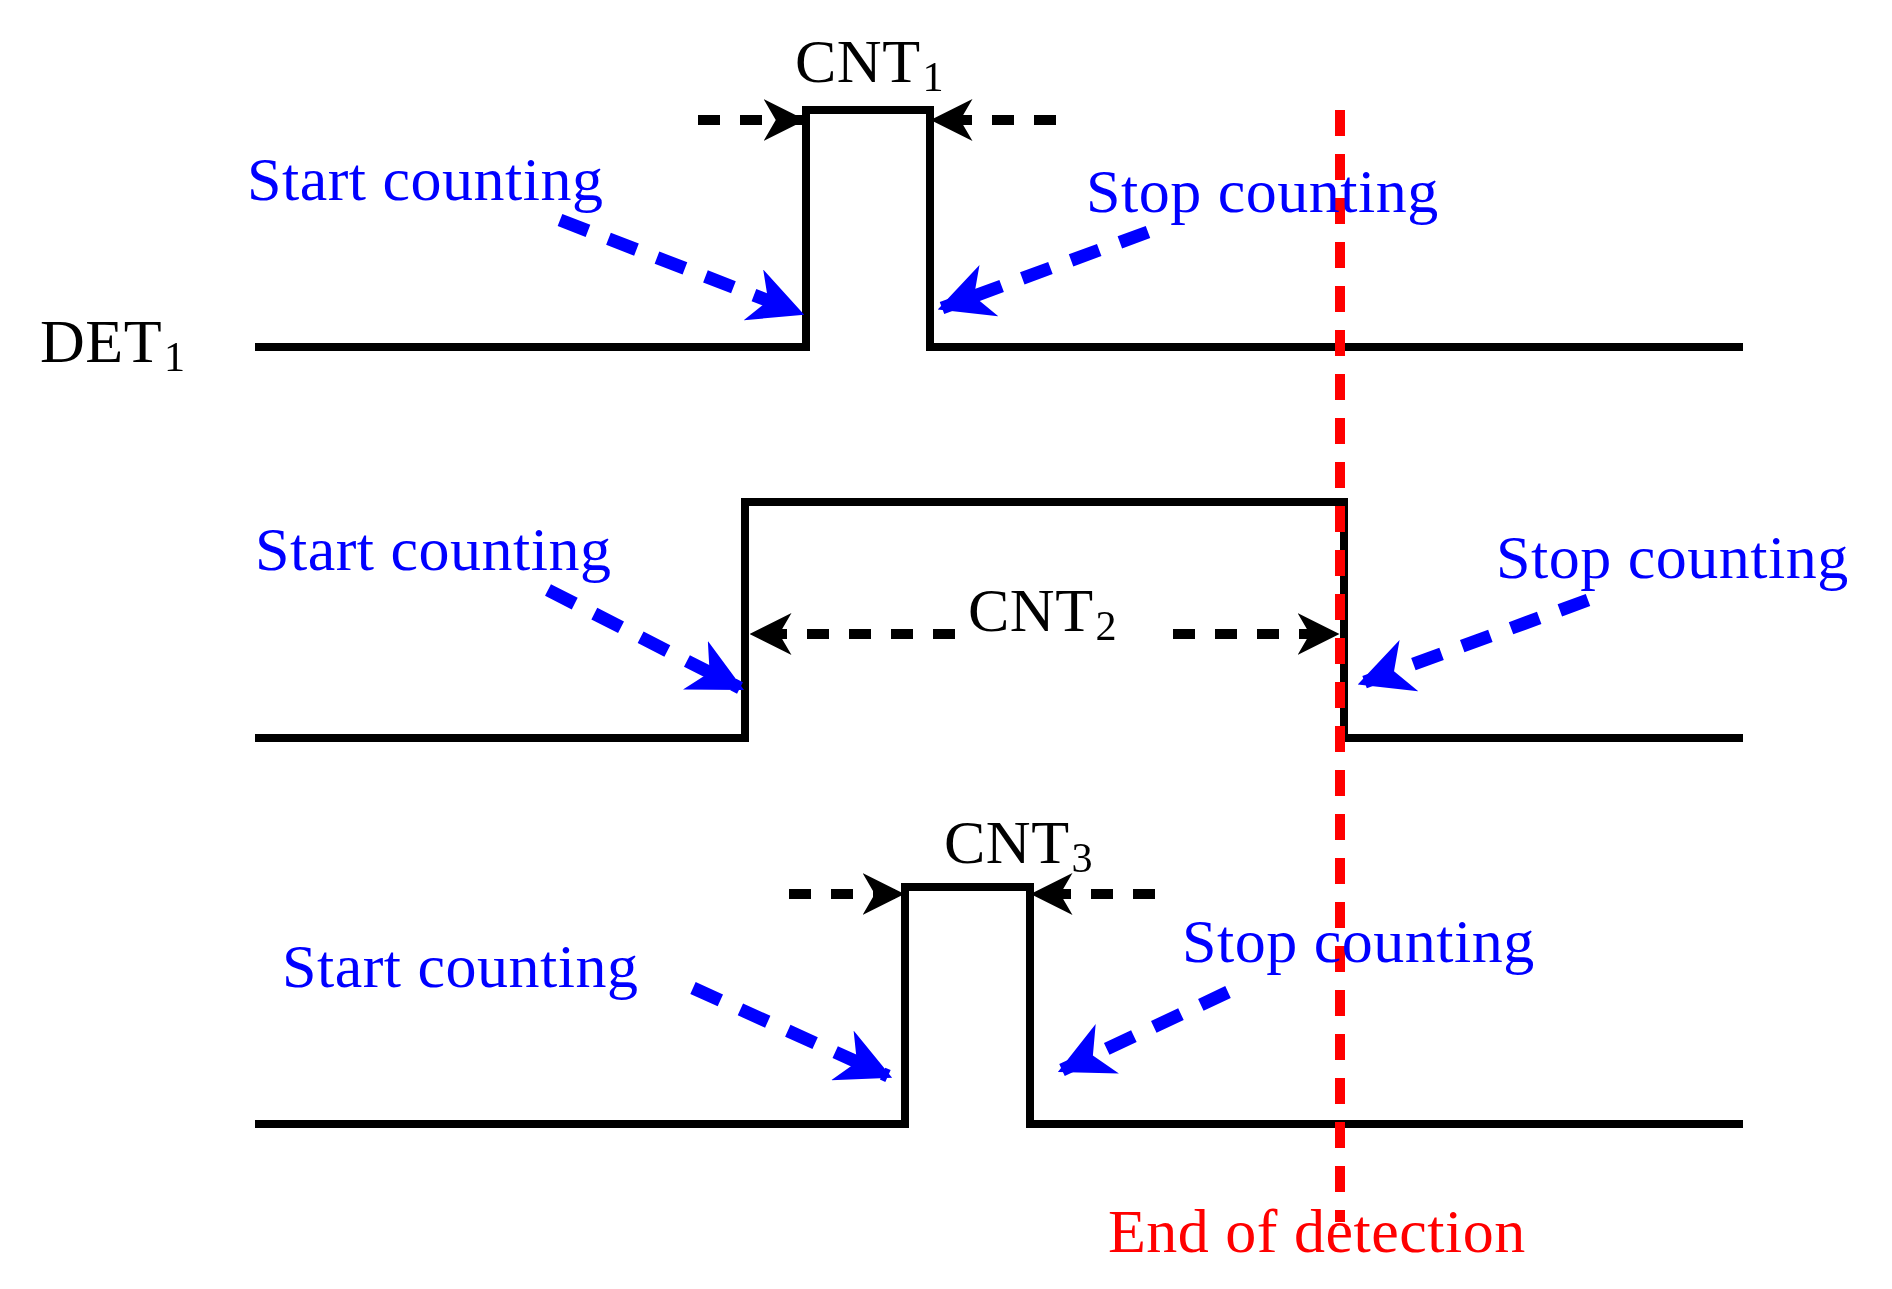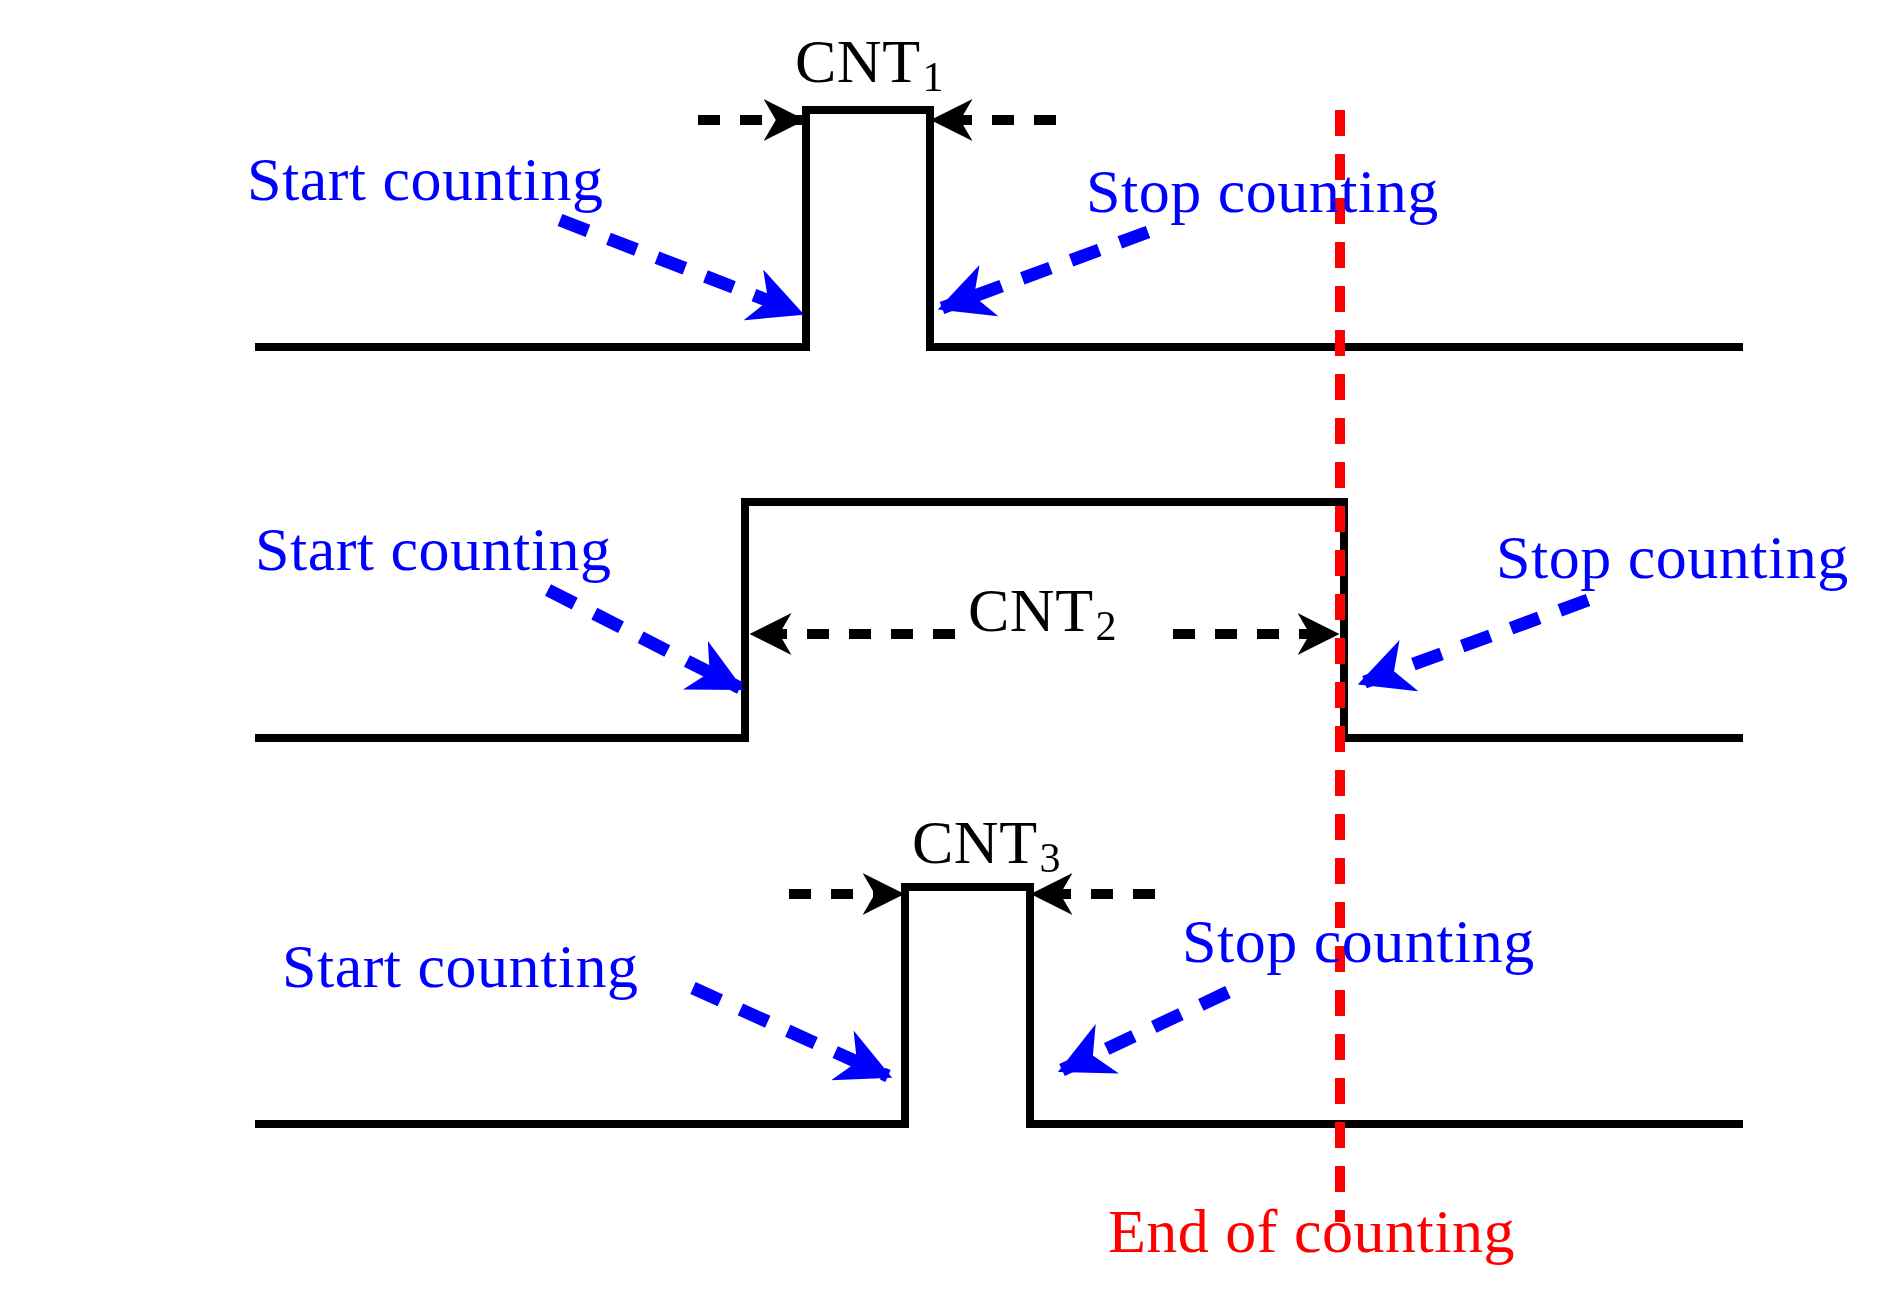--- a/index.html
+++ b/index.html
@@ -74,29 +74,30 @@
 
     <line x1="548" y1="590" x2="740" y2="688" stroke="var(--annotation, #00f)" stroke-width="13" stroke-dasharray="30 22" marker-end="url(#ah-blue)"></line>
     <line x1="1588" y1="600" x2="1362" y2="683" stroke="var(--annotation, #00f)" stroke-width="13" stroke-dasharray="30 22" marker-end="url(#ah-blue)"></line>
 
     <line x1="693" y1="988" x2="888" y2="1076" stroke="var(--annotation, #00f)" stroke-width="13" stroke-dasharray="30 22" marker-end="url(#ah-blue)"></line>
     <line x1="1228" y1="992" x2="1062" y2="1070" stroke="var(--annotation, #00f)" stroke-width="13" stroke-dasharray="30 22" marker-end="url(#ah-blue)"></line>
 
     <line x1="1340" y1="110" x2="1340" y2="1222" stroke="var(--marker, #f00)" stroke-width="10" stroke-dasharray="26 18"></line>
   </svg>
 
+  <div class="lbl" style="left:40px; top:307px"><span>DET</span><sub>1</sub></div>
 
   <div class="lbl" style="left:795px; top:27px"><span>CNT</span><sub>1</sub></div>
   <div class="lbl" style="left:968px; top:576px"><span>CNT</span><sub>2</sub></div>
-  <div class="lbl" style="left:912px; top:808px"><span>CNT</span><sub>3</sub></div>
+  <div class="lbl" style="left:944px; top:808px"><span>CNT</span><sub>3</sub></div>
 
   <div class="lbl blue" style="left:247px;  top:145px">Start counting</div>
   <div class="lbl blue" style="left:1086px; top:157px">Stop counting</div>
 
   <div class="lbl blue" style="left:255px;  top:515px">Start counting</div>
   <div class="lbl blue" style="left:1496px; top:523px">Stop counting</div>
 
   <div class="lbl blue" style="left:282px;  top:932px">Start counting</div>
   <div class="lbl blue" style="left:1182px; top:907px">Stop counting</div>
 
-  <div class="lbl red" style="left:1108px; top:1197px">End of counting</div>
+  <div class="lbl red" style="left:1108px; top:1197px">End of detection</div>
 
 </div>
 
 </body></html>

